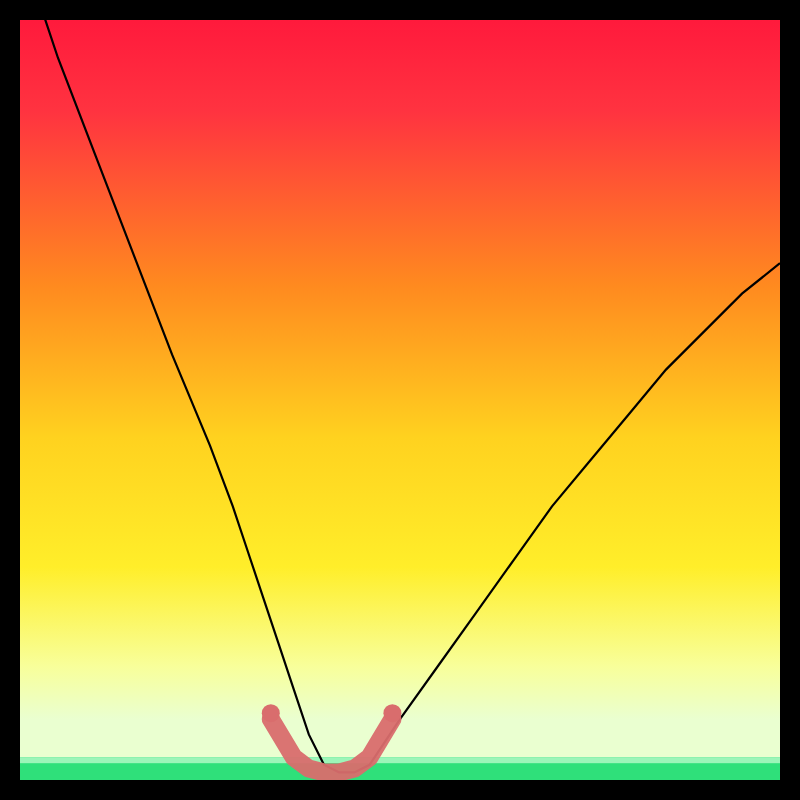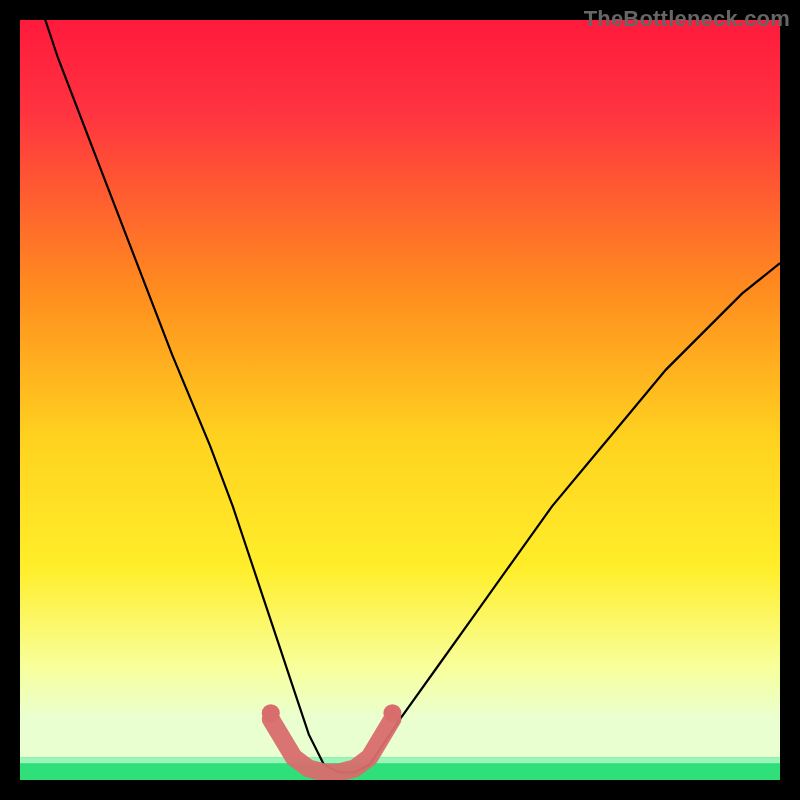--- a/index.html
+++ b/index.html
@@ -5,21 +5,20 @@
   html,body{margin:0;padding:0;width:800px;height:800px;background:#000;overflow:hidden}
   .stage{position:relative;width:800px;height:800px;background:#000}
   .plot{position:absolute;left:20px;top:20px;width:760px;height:760px}
   .watermark{position:absolute;top:6px;right:10px;font:600 22px Arial,Helvetica,sans-serif;color:#666;letter-spacing:.2px;z-index:3}
   svg{display:block}
 </style>
 </head>
 <body>
 
 <div class="stage">
-  <div class="watermark">TheBottleneck.com</div>
   <div class="plot">
     <svg id="svg" width="760" height="760" viewBox="0 0 760 760">
         <defs>
           <linearGradient id="bg" x1="0" y1="0" x2="0" y2="1">
             <stop offset="0%" stop-color="#ff1a3c"></stop>
             <stop offset="12%" stop-color="#ff3340"></stop>
             <stop offset="35%" stop-color="#ff8a1f"></stop>
             <stop offset="55%" stop-color="#ffd21f"></stop>
             <stop offset="72%" stop-color="#ffee2a"></stop>
             <stop offset="85%" stop-color="#f8ff9a"></stop>

